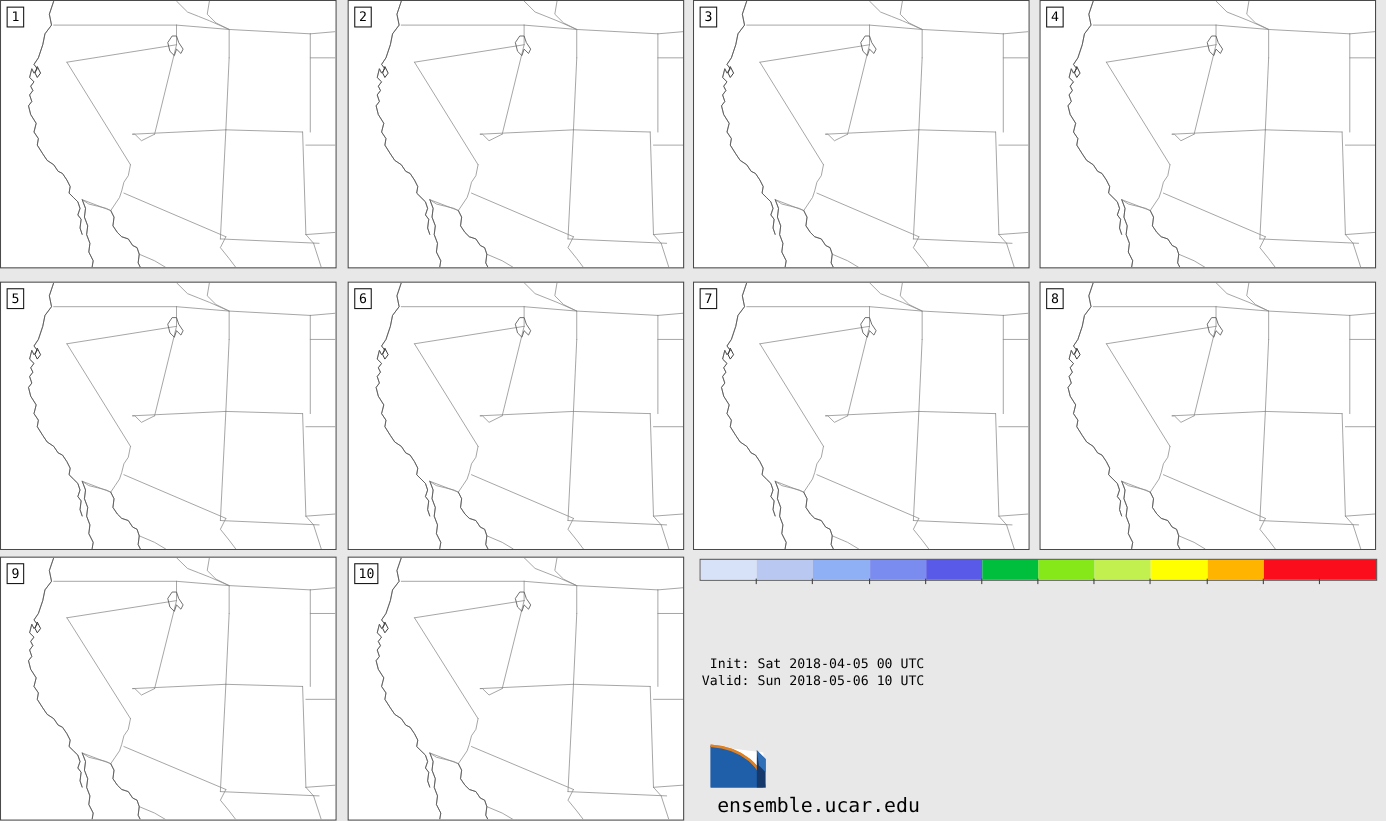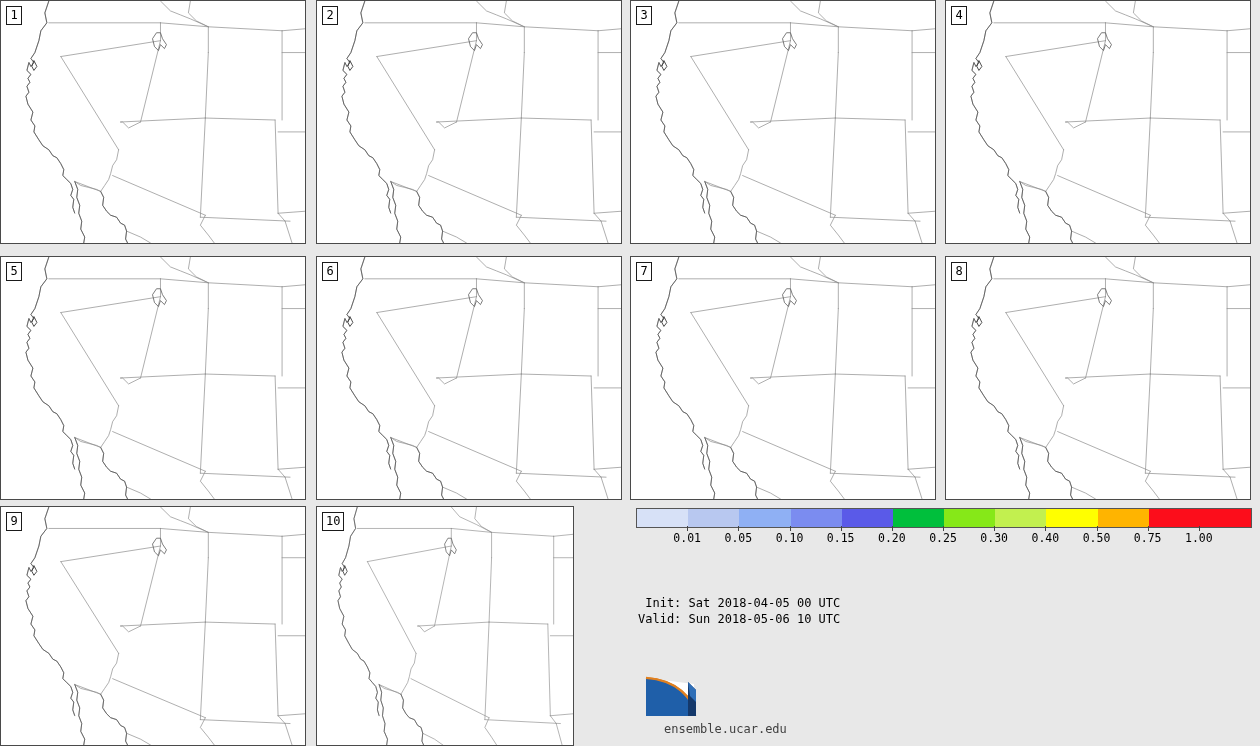--- a/index.html
+++ b/index.html
@@ -104,23 +104,23 @@
   #logotext{
     position:absolute;left:56px;top:2px;
     font-family:"Liberation Sans","DejaVu Sans",sans-serif;
     font-size:39px;
     font-weight:bold;
     color:#15396b;
     letter-spacing:-0.5px;
     line-height:44px;
   }
   #logourl{
-    position:absolute;left:20px;top:50px;
-    font-size:12px;
-    color:#404040;
+    position:absolute;left:8px;top:50px;
+    font-size:18px;
+    color:#000000;
     font-family:"DejaVu Sans Mono","Liberation Mono",monospace;
   }
 </style>
 </head>
 <body style="background: rgb(232, 232, 232);">
 
 <div id="root">
 
   <div id="panels">
       <div class="panel" style="left: 0px; top: 0px; width: 306px; height: 244px;">
@@ -503,21 +503,21 @@
           <path d="M 205 216 L 200 226 L 208 236 L 214 244" fill="none" stroke="#8a8a8a" stroke-width="0.7" stroke-linejoin="round" stroke-linecap="round"></path>
           <path d="M 126 232 L 140 238 L 150 244" fill="none" stroke="#8a8a8a" stroke-width="0.7" stroke-linejoin="round" stroke-linecap="round"></path>
           <path d="M 48 0 L 44 12 L 46 22 L 40 30 L 38 40 L 34 52 L 30 58 L 33 62 L 30 66 L 28 62 L 26 70 L 30 74 L 27 78 L 29 82 L 26 86 L 28 92 L 25 96 L 27 104 L 32 112 L 30 120 L 34 126 L 33 132 L 38 140 L 42 146 L 48 150 L 52 156 L 56 158 L 60 164 L 63 170 L 62 176 L 66 180 L 70 184 L 72 190 L 70 196 L 73 200 L 72 208 L 74 214" fill="none" stroke="#555555" stroke-width="0.8"></path>
           <path d="M 74 182 L 77 190 L 76 198 L 79 206 L 78 214 L 81 222 L 80 230 L 84 238 L 83 244" fill="none" stroke="#555555" stroke-width="0.8"></path>
           <path d="M 100 192 L 103 198 L 102 206 L 106 212 L 110 216 L 116 218 L 120 224 L 124 226 L 126 232 L 125 240 L 127 244" fill="none" stroke="#555555" stroke-width="0.8"></path>
           <path d="M 156 32 L 152 38 L 154 46 L 158 50 L 160 44 L 164 48 L 166 44 L 162 38 L 160 32 Z" fill="none" stroke="#5a5a5a" stroke-width="0.8"></path>
           <path d="M 33 60 L 36 66 L 33 70 L 31 66 Z" fill="none" stroke="#3a3a3a" stroke-width="0.9"></path>
         </svg>
         <div class="stamp-no">9</div>
       </div>
-      <div class="panel" style="left: 316px; top: 506px; width: 258px; height: 240px;">
+      <div class="panel" style="left: 316px; top: 506px; width: 306px; height: 240px;">
         <svg class="mapsvg" viewBox="0 0 305 244" preserveAspectRatio="none" xmlns="http://www.w3.org/2000/svg">
           <rect x="0" y="0" width="305" height="244" fill="#ffffff"></rect>
           <path d="M 48 0 L 44 12 L 46 22 L 40 30 L 38 40 L 34 52 L 30 58 L 33 62 L 30 66 L 28 62 L 26 70 L 30 74 L 27 78 L 29 82 L 26 86 L 28 92 L 25 96 L 27 104 L 32 112 L 30 120 L 34 126 L 33 132 L 38 140 L 42 146 L 48 150 L 52 156 L 56 158 L 60 164 L 63 170 L 62 176 L 66 180 L 70 184 L 72 190 L 70 196 L 73 200 L 72 208 L 74 214" fill="none" stroke="#8a8a8a" stroke-width="0.7" stroke-linejoin="round" stroke-linecap="round"></path>
           <path d="M 74 182 L 77 190 L 76 198 L 79 206 L 78 214 L 81 222 L 80 230 L 84 238 L 83 244" fill="none" stroke="#8a8a8a" stroke-width="0.7" stroke-linejoin="round" stroke-linecap="round"></path>
           <path d="M 100 192 L 103 198 L 102 206 L 106 212 L 110 216 L 116 218 L 120 224 L 124 226 L 126 232 L 125 240 L 127 244" fill="none" stroke="#8a8a8a" stroke-width="0.7" stroke-linejoin="round" stroke-linecap="round"></path>
           <path d="M 74 182 L 80 186 L 88 188 L 96 190 L 100 192" fill="none" stroke="#8a8a8a" stroke-width="0.7" stroke-linejoin="round" stroke-linecap="round"></path>
           <path d="M 60 56 L 118 150" fill="none" stroke="#8a8a8a" stroke-width="0.7" stroke-linejoin="round" stroke-linecap="round"></path>
           <path d="M 118 150 L 116 160 L 112 166 L 110 174 L 108 180 L 104 186 L 100 192" fill="none" stroke="#8a8a8a" stroke-width="0.7" stroke-linejoin="round" stroke-linecap="round"></path>
           <path d="M 74 182 L 100 192" fill="none" stroke="#8a8a8a" stroke-width="0.7" stroke-linejoin="round" stroke-linecap="round"></path>
           <path d="M 48 22 L 160 22" fill="none" stroke="#8a8a8a" stroke-width="0.7" stroke-linejoin="round" stroke-linecap="round"></path>
@@ -577,33 +577,20 @@
         <div class="tk" style="left: 153.5px;"></div>
         <div class="tk" style="left: 204.667px;"></div>
         <div class="tk" style="left: 255.833px;"></div>
         <div class="tk" style="left: 307px;"></div>
         <div class="tk" style="left: 358.167px;"></div>
         <div class="tk" style="left: 409.333px;"></div>
         <div class="tk" style="left: 460.5px;"></div>
         <div class="tk" style="left: 511.667px;"></div>
         <div class="tk" style="left: 562.833px;"></div>
       </div>
-    <div id="cblabels">
-        <div class="lbl" style="left: 57.1667px;">0.01</div>
-        <div class="lbl" style="left: 108.333px;">0.05</div>
-        <div class="lbl" style="left: 159.5px;">0.10</div>
-        <div class="lbl" style="left: 210.667px;">0.15</div>
-        <div class="lbl" style="left: 261.833px;">0.20</div>
-        <div class="lbl" style="left: 313px;">0.25</div>
-        <div class="lbl" style="left: 364.167px;">0.30</div>
-        <div class="lbl" style="left: 415.333px;">0.40</div>
-        <div class="lbl" style="left: 466.5px;">0.50</div>
-        <div class="lbl" style="left: 517.667px;">0.75</div>
-        <div class="lbl" style="left: 568.833px;">1.00</div>
-      </div>
 
 
     <div class="metaline" id="initline"> Init: Sat 2018-04-05 00 UTC</div>
     <div class="metaline" id="validline">Valid: Sun 2018-05-06 10 UTC</div>
 
     <div id="logo">
       <svg id="logomark" viewBox="0 0 58 46" xmlns="http://www.w3.org/2000/svg">
         <path d="M2 6 L50 44 L2 44 Z" fill="#1f5fa9"></path>
         <path d="M2 6 C 30 8 48 24 50 44 L50 12 Z" fill="#ffffff"></path>
         <path d="M2 6 C 32 8 50 26 51 44" fill="none" stroke="#e08020" stroke-width="2.4"></path>

